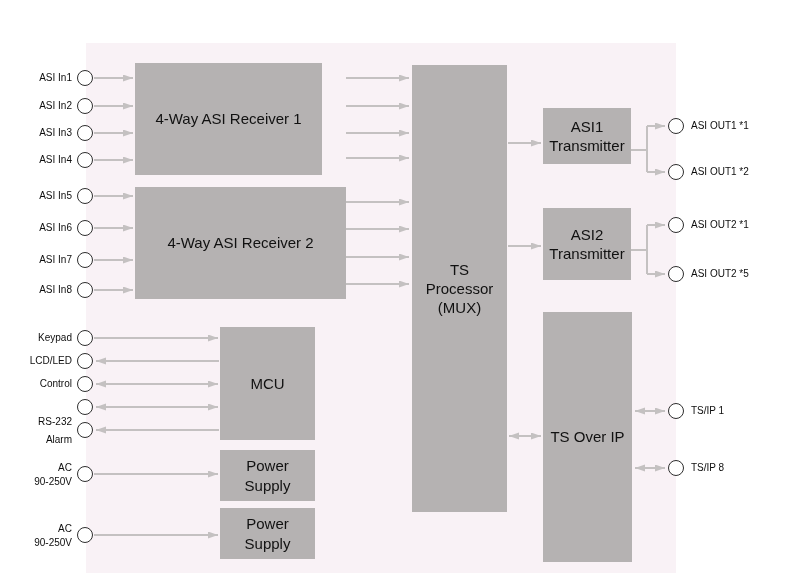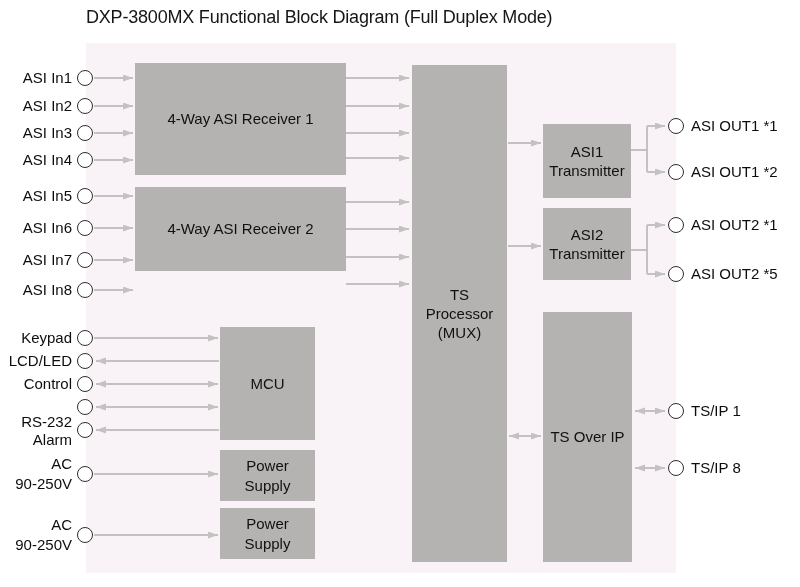--- a/index.html
+++ b/index.html
@@ -5,30 +5,29 @@
   html,body{margin:0;padding:0;background:#ffffff;}
   body{width:800px;height:587px;overflow:hidden;font-family:"Liberation Sans",sans-serif;}
   #stage{position:relative;width:800px;height:587px;background:#ffffff;}
   #title{position:absolute;left:86px;top:7px;font-size:18px;letter-spacing:-0.2px;color:#161616;white-space:nowrap;}
   .panel{position:absolute;left:86px;top:43px;width:590px;height:530px;background:var(--panel,#f9f2f6);}
   #connectors{position:absolute;left:0;top:0;}
   .block{position:absolute;background:var(--block,#b5b2b2);color:#111;font-size:15px;line-height:1.28;
          display:flex;align-items:center;justify-content:center;text-align:center;white-space:pre-line;}
   .circle{position:absolute;width:16px;height:16px;box-sizing:border-box;border:1.5px solid var(--circ,#2e2e2e);
           border-radius:50%;background:#ffffff;}
-  .plabel{position:absolute;font-size:15px;color:#0d0d0d;white-space:pre-line;transform:translateY(-50%);line-height:1.35;}
+  .plabel{position:absolute;font-size:10px;color:#0d0d0d;white-space:pre-line;transform:translateY(-50%);line-height:1.35;}
   .plabel.left{text-align:right;}
   .plabel.right{text-align:left;white-space:nowrap;}
 </style>
 </head>
 <body>
 
 <div id="stage">
   <div class="panel"></div>
-  <div id="title">DXP-3800MX  Functional Block Diagram (Full Duplex Mode)</div>
   <svg id="connectors" width="800" height="587">
       <defs>
         <marker id="mA" markerWidth="11" markerHeight="8" refX="10" refY="3.5" orient="auto" markerUnits="userSpaceOnUse">
           <path d="M0,0 L10,3.5 L0,7 z" fill="#c4c1c1"></path>
         </marker>
       </defs>
       <line x1="94" y1="78" x2="133" y2="78" stroke="#c4c1c1" stroke-width="2" marker-end="url(#mA)"></line>
       <line x1="94" y1="106" x2="133" y2="106" stroke="#c4c1c1" stroke-width="2" marker-end="url(#mA)"></line>
       <line x1="94" y1="133" x2="133" y2="133" stroke="#c4c1c1" stroke-width="2" marker-end="url(#mA)"></line>
       <line x1="94" y1="160" x2="133" y2="160" stroke="#c4c1c1" stroke-width="2" marker-end="url(#mA)"></line>
@@ -64,31 +63,31 @@
       <line x1="631" y1="250" x2="647" y2="250" stroke="#c4c1c1" stroke-width="2"></line>
       <line x1="647" y1="225" x2="647" y2="274" stroke="#c4c1c1" stroke-width="2"></line>
       <line x1="647" y1="225" x2="665" y2="225" stroke="#c4c1c1" stroke-width="2" marker-end="url(#mA)"></line>
       <line x1="647" y1="274" x2="665" y2="274" stroke="#c4c1c1" stroke-width="2" marker-end="url(#mA)"></line>
       <line x1="635" y1="411" x2="665" y2="411" stroke="#c4c1c1" stroke-width="2" marker-end="url(#mA)"></line>
       <line x1="665" y1="411" x2="635" y2="411" stroke="#c4c1c1" stroke-width="2" marker-end="url(#mA)"></line>
       <line x1="635" y1="468" x2="665" y2="468" stroke="#c4c1c1" stroke-width="2" marker-end="url(#mA)"></line>
       <line x1="665" y1="468" x2="635" y2="468" stroke="#c4c1c1" stroke-width="2" marker-end="url(#mA)"></line>
     </svg>
   <div id="nodes">
-      <div class="block" style="left: 135px; top: 63px; width: 211px; height: 112px;">4-Way ASI Receiver 1</div>
-      <div class="block" style="left: 135px; top: 187px; width: 211px; height: 84px;">4-Way ASI Receiver 2</div>
+      <div class="block" style="left: 135px; top: 63px; width: 187px; height: 112px;">4-Way ASI Receiver 1</div>
+      <div class="block" style="left: 135px; top: 187px; width: 211px; height: 112px;">4-Way ASI Receiver 2</div>
       <div class="block" style="left: 220px; top: 327px; width: 95px; height: 113px;">MCU</div>
       <div class="block" style="left: 220px; top: 450px; width: 95px; height: 51px;">Power
 Supply</div>
       <div class="block" style="left: 220px; top: 508px; width: 95px; height: 51px;">Power
 Supply</div>
-      <div class="block" style="left: 412px; top: 65px; width: 95px; height: 497px;">TS
+      <div class="block" style="left: 412px; top: 65px; width: 95px; height: 447px;">TS
 Processor
 (MUX)</div>
-      <div class="block" style="left: 543px; top: 108px; width: 88px; height: 74px; margin-top: 16px;">ASI1
+      <div class="block" style="left: 543px; top: 108px; width: 88px; height: 56px;">ASI1
 Transmitter</div>
       <div class="block" style="left: 543px; top: 208px; width: 88px; height: 72px;">ASI2
 Transmitter</div>
       <div class="block" style="left: 543px; top: 312px; width: 89px; height: 250px;">TS Over IP</div>
       <div class="circle" style="left: 77px; top: 70px;"></div>
       <div class="plabel left" style="top: 78px; right: 728px;">ASI In1</div>
       <div class="circle" style="left: 77px; top: 98px;"></div>
       <div class="plabel left" style="top: 106px; right: 728px;">ASI In2</div>
       <div class="circle" style="left: 77px; top: 125px;"></div>
       <div class="plabel left" style="top: 133px; right: 728px;">ASI In3</div>

